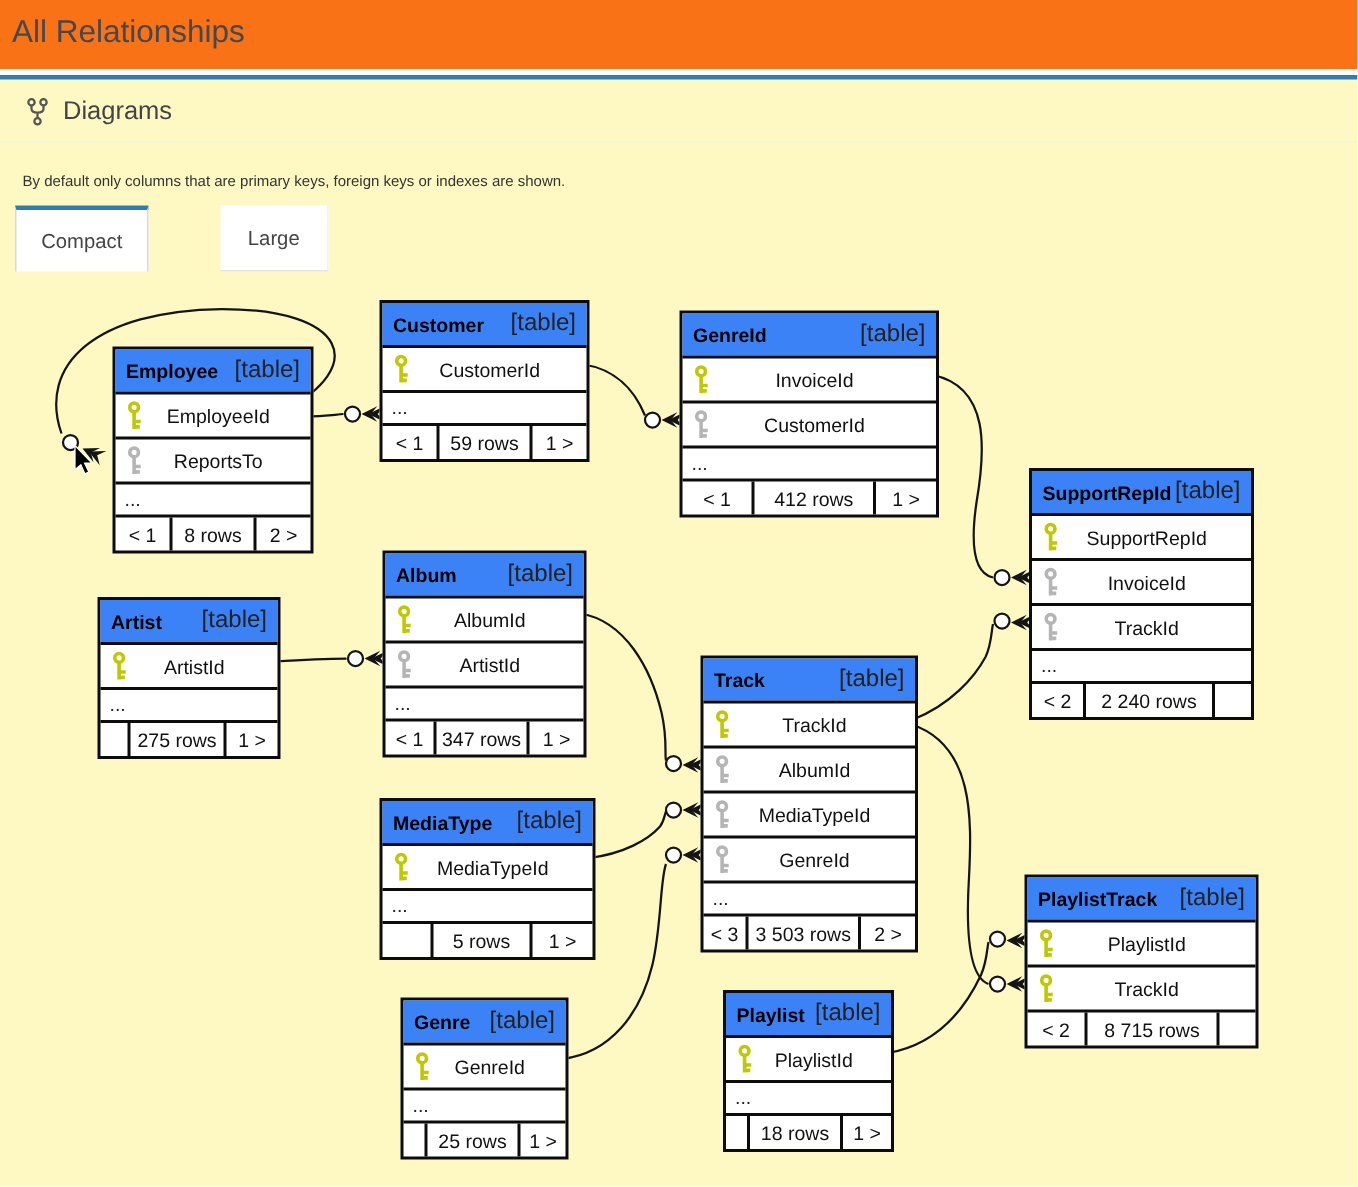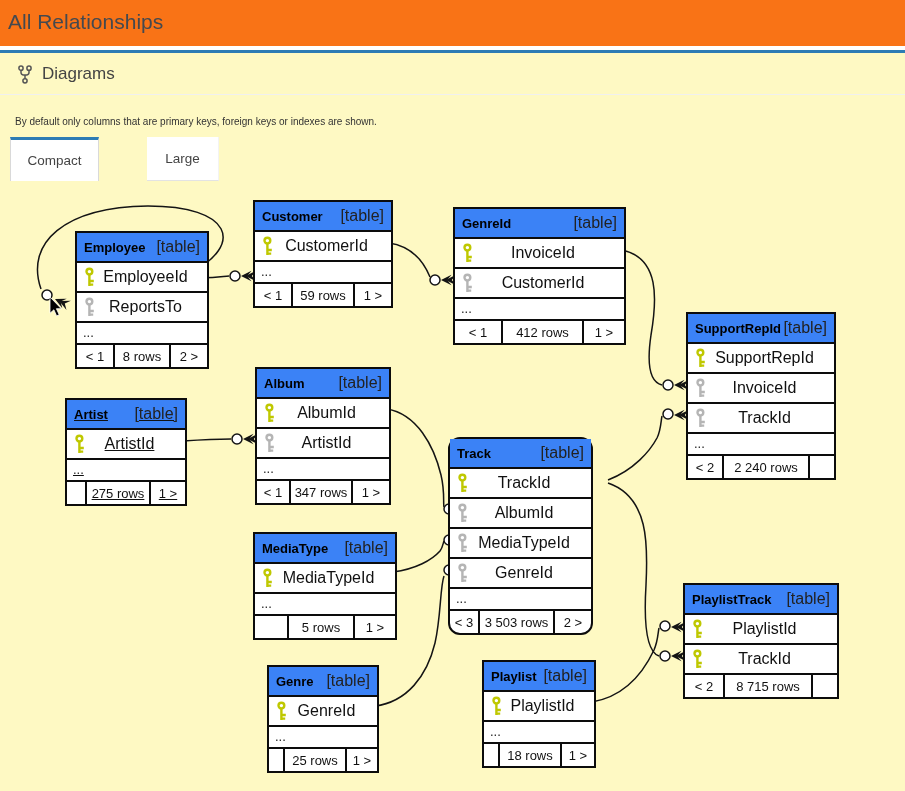--- a/index.html
+++ b/index.html
@@ -29,21 +29,21 @@
   .fkhead{fill:#141414;}
   
   .db-table{position:absolute;background:#fff;border:2px solid #0c0c0c;box-sizing:content-box;
             font-size:13px;color:#111;}
   .db-head{height:28px;background:#3b82f6;display:flex;align-items:center;
            justify-content:space-between;padding:0 7px;box-sizing:border-box;}
   .db-name{font-weight:bold;font-size:13px;color:#000;}
   .db-tag{font-size:16px;color:#222;}
   .db-row{height:30px;border-top:2px solid #0c0c0c;display:flex;align-items:center;
           padding-left:7px;box-sizing:border-box;}
-  .db-col-label{flex:1;text-align:center;padding-right:12px;font-size:16px;}
+  .db-col-label{flex:1;text-align:center;padding-right:12px;font-size:13px;}
   .db-dots{height:22px;border-top:2px solid #0c0c0c;box-sizing:border-box;
            padding:0 0 2px 6px;display:flex;align-items:center;font-size:13px;color:#222;}
   .db-foot{height:24px;border-top:2px solid #0c0c0c;display:flex;box-sizing:border-box;}
   .db-cell{box-sizing:border-box;display:flex;align-items:center;justify-content:center;
            font-size:13px;border-right:2px solid #0c0c0c;}
   .db-cell:last-child{border-right:none;}
   .db-cell.grow{flex:1;}
 </style>
 </head>
 <body>
@@ -249,21 +249,21 @@
         </svg>
         <span class="db-col-label">TrackId</span>
       </div>
       <div class="db-dots">...</div>
       <div class="db-foot">
         <div class="db-cell" style="width:36px">&lt; 2</div>
         <div class="db-cell grow">2 240 rows</div>
         <div class="db-cell" style="width:24px"></div>
       </div>
     </div>
-    <div class="db-table" style="left: 65px; top: 398px; width: 118px; text-decoration: underline;">
+    <div class="db-table" style="left: 65px; top: 398px; width: 118px;">
       <div class="db-head">
         <span class="db-name">Artist</span>
         <span class="db-tag">[table]</span>
       </div>
       <div class="db-row">
         <svg width="12" height="21" viewBox="0 0 12 21">
     <g fill="none" stroke="#bfc800" stroke-width="2.4">
       <circle cx="5.4" cy="4.6" r="2.9"></circle>
       <path d="M5.4 7.5 V19 M5.4 14 H9.8 M5.4 17.6 H9.2"></path>
     </g>
@@ -300,21 +300,21 @@
         </svg>
         <span class="db-col-label">ArtistId</span>
       </div>
       <div class="db-dots">...</div>
       <div class="db-foot">
         <div class="db-cell" style="width:34px">&lt; 1</div>
         <div class="db-cell grow">347 rows</div>
         <div class="db-cell" style="width:36px">1 &gt;</div>
       </div>
     </div>
-    <div class="db-table" style="left: 448px; top: 437px; width: 141px; border-radius: 12px;">
+    <div class="db-table" style="left: 467px; top: 437px; width: 141px;">
       <div class="db-head">
         <span class="db-name">Track</span>
         <span class="db-tag">[table]</span>
       </div>
       <div class="db-row">
         <svg width="12" height="21" viewBox="0 0 12 21">
     <g fill="none" stroke="#bfc800" stroke-width="2.4">
       <circle cx="5.4" cy="4.6" r="2.9"></circle>
       <path d="M5.4 7.5 V19 M5.4 14 H9.8 M5.4 17.6 H9.2"></path>
     </g>

